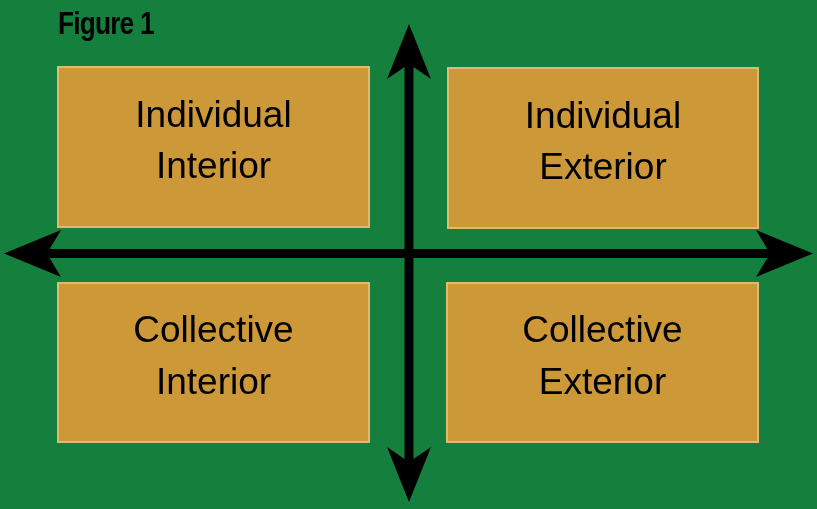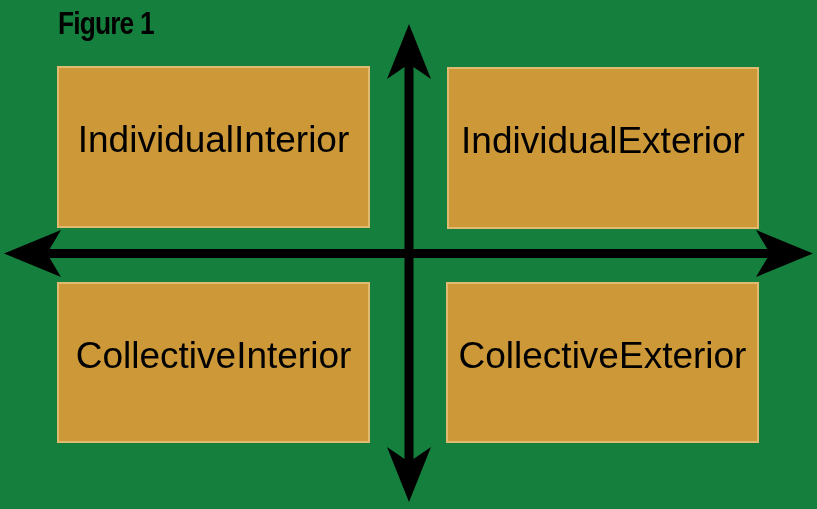--- a/index.html
+++ b/index.html
@@ -39,21 +39,21 @@
     top: 0;
     width: 817px;
     height: 509px;
   }
   .box {
     position: absolute;
     background: var(--box-fill);
     border: 2px solid var(--box-edge);
     box-sizing: border-box;
     display: flex;
-    flex-direction: row;
+    flex-direction: column;
     align-items: center;
     justify-content: center;
     padding-bottom: 14px;
     color: var(--ink);
     font-size: 37px;
     line-height: 1.38;
     text-align: left;
   }
   .box-tl { left: 57px;  top: 66px;  width: 313px; height: 162px; }
   .box-tr { left: 447px; top: 67px;  width: 312px; height: 162px; }

